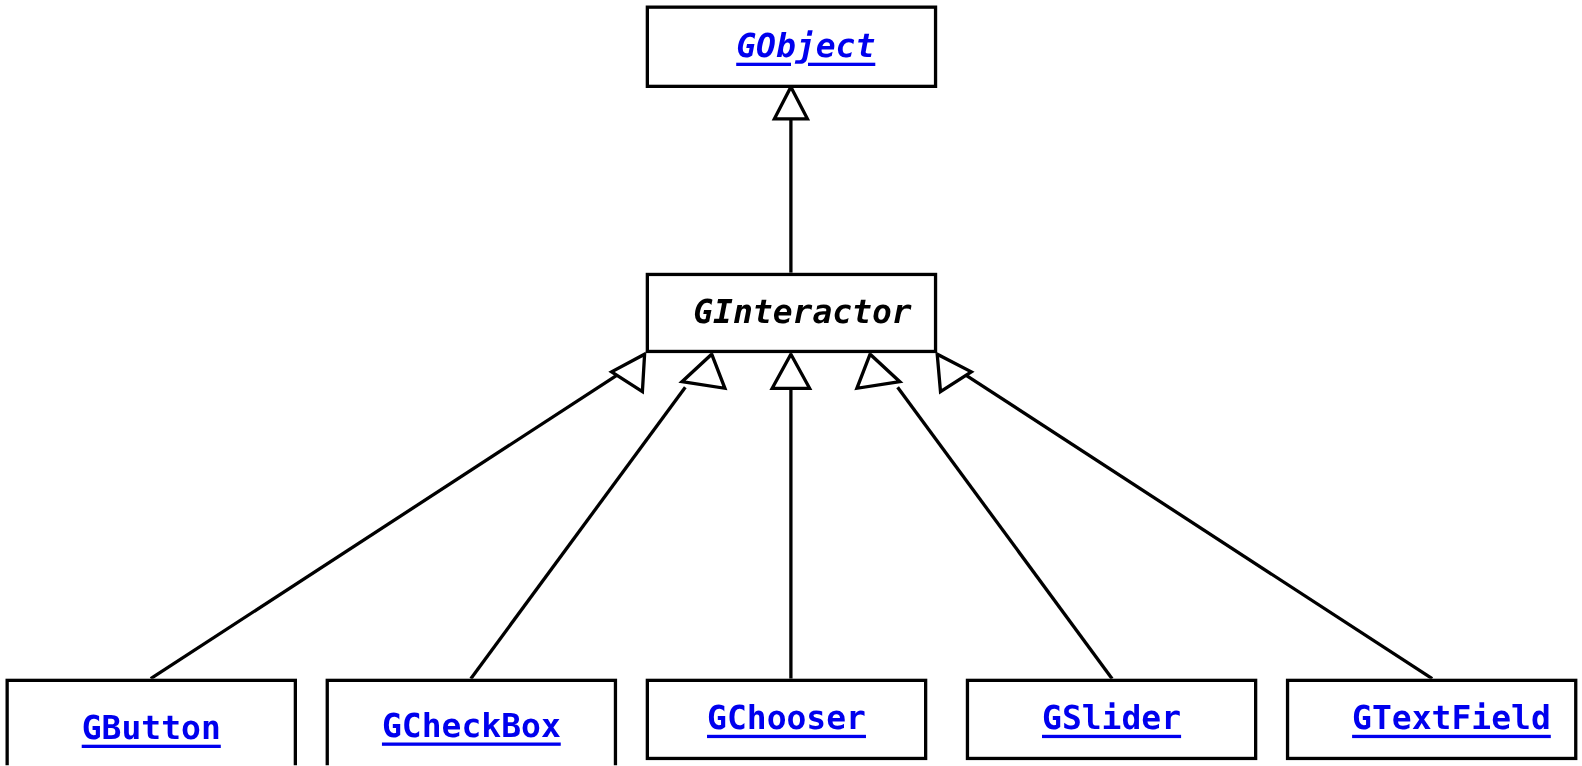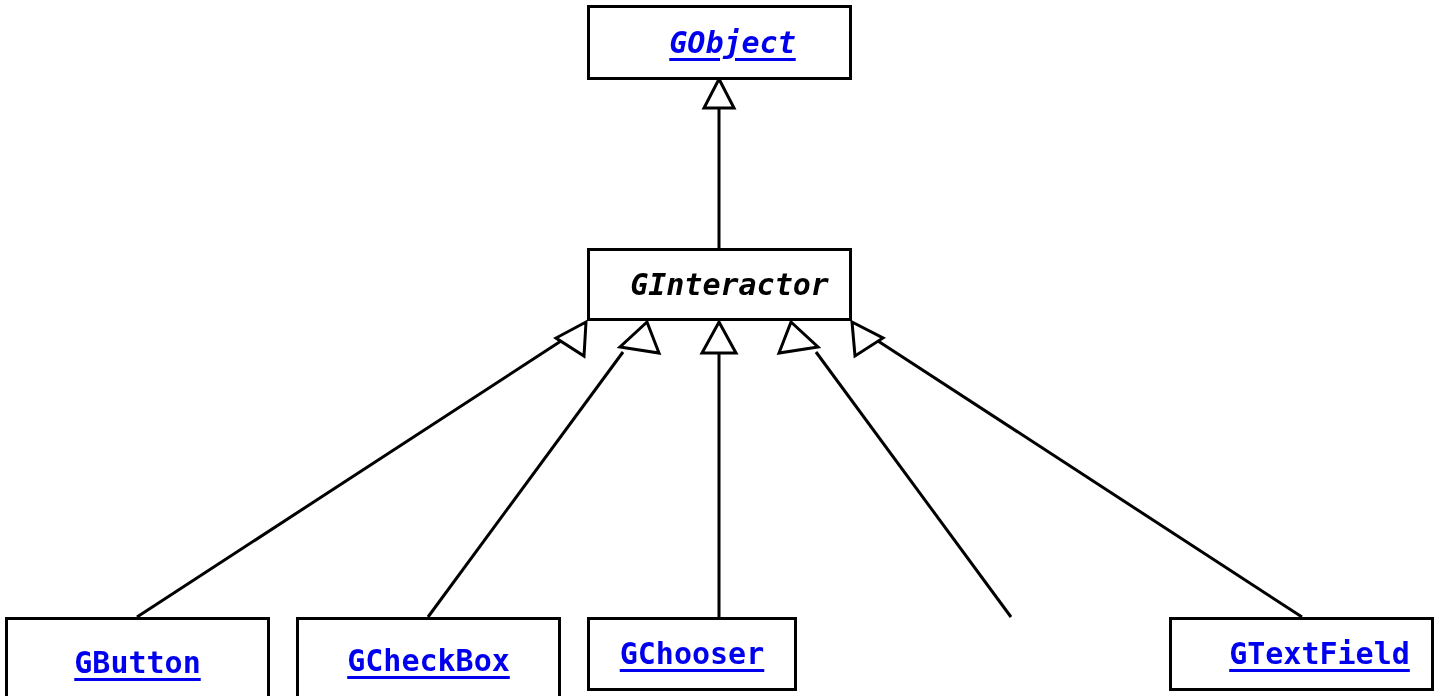--- a/index.html
+++ b/index.html
@@ -107,22 +107,25 @@
   </div>
 
   <div class="uml-class-box" style="left:5px; top:617px; width:265px; height:91px;">
     <span class="uml-class-label link-label">GButton</span>
   </div>
 
   <div class="uml-class-box" style="left:296px; top:617px; width:265px; height:88px;">
     <span class="uml-class-label link-label">GCheckBox</span>
   </div>
 
-  <div class="uml-class-box" style="left:587px; top:617px; width:210px; height:74px;">
+  <div class="uml-class-box" style="left:587px; top:617px; width:256px; height:74px;">
     <span class="uml-class-label link-label">GChooser</span>
   </div>
 
+  <div class="uml-class-box" style="left:878px; top:617px; width:265px; height:74px;">
+    <span class="uml-class-label link-label">GSlider</span>
+  </div>
 
   <div class="uml-class-box" style="left:1169px; top:617px; width:265px; height:74px;padding-left:36px;">
     <span class="uml-class-label link-label">GTextField</span>
   </div>
 
 </div>
 
 </body></html>

